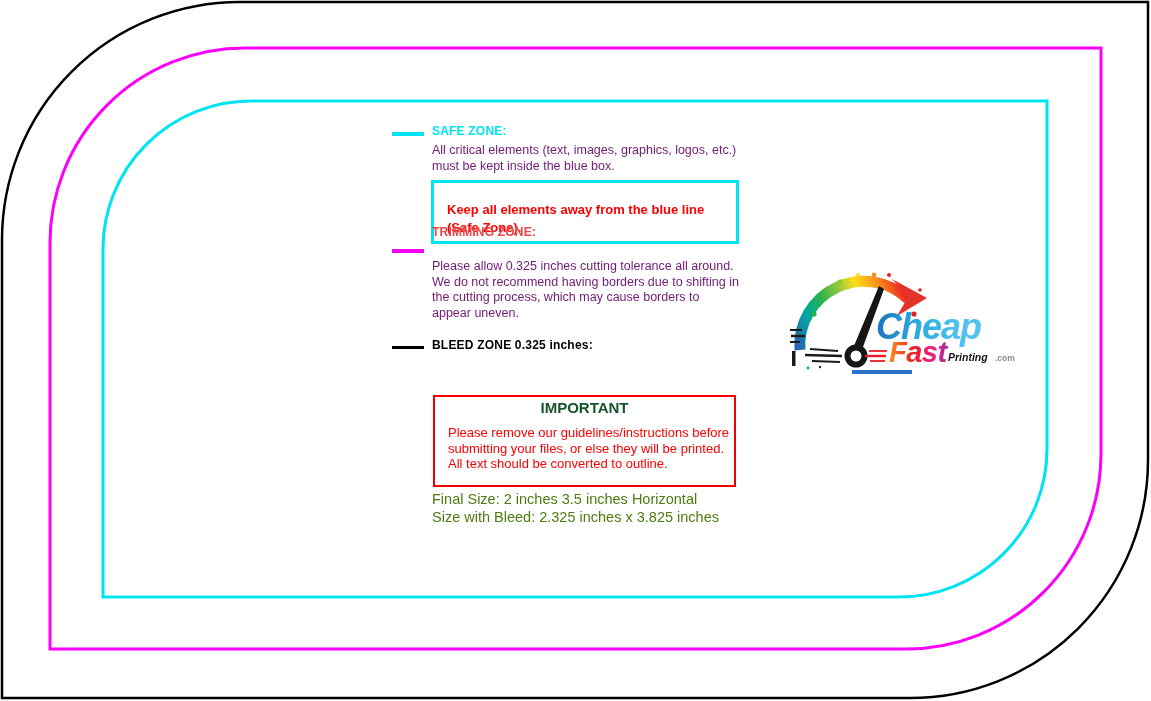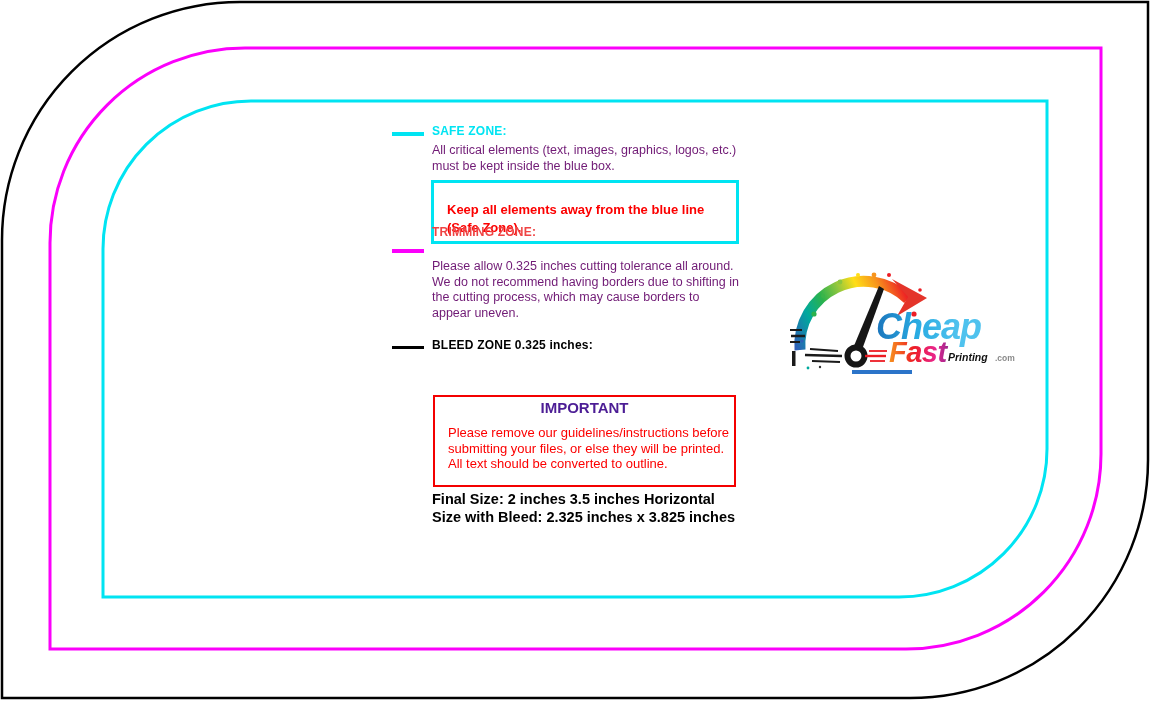--- a/index.html
+++ b/index.html
@@ -7,23 +7,23 @@
     position:relative;width:1151px;height:701px;background:#ffffff;
     font-family:"Liberation Sans",sans-serif;overflow:hidden;
   }
   .abs{position:absolute;}
   .dash{position:absolute;}
   .zone-title{position:absolute;font-weight:bold;font-size:12px;letter-spacing:.2px;white-space:nowrap;}
   .zone-body{position:absolute;font-size:12.5px;line-height:15.5px;color:#701a75;white-space:pre-line;}
   .note-box{position:absolute;left:431px;top:180px;width:302px;height:40px;border:3px solid #00e4f2;padding-top:18px;}
   .note-text{font-size:13px;font-weight:bold;color:#fc0000;line-height:18px;white-space:pre-line;margin-left:13px;}
   .imp-box{position:absolute;left:433px;top:395px;width:299px;height:86px;border:2.5px solid #f40000;padding-top:2px;}
-  .imp-title{font-size:15px;font-weight:bold;color:#4c1d95;text-align:center;line-height:18px;}
+  .imp-title{font-size:15px;font-weight:bold;color:#14532d;text-align:center;line-height:18px;}
   .imp-text{font-size:13px;color:#fc0000;line-height:15.5px;white-space:pre-line;margin-left:13px;margin-top:8px;}
-  .final-size{position:absolute;left:432px;top:491px;font-size:14.5px;font-weight:bold;color:#000000;line-height:17.5px;white-space:pre-line;}
+  .final-size{position:absolute;left:432px;top:491px;font-size:14.5px;font-weight:normal;color:#4d7c0f;line-height:17.5px;white-space:pre-line;}
 </style>
 </head>
 <body>
 
 <div id="canvas">
 
   <svg class="abs" style="left:0;top:0" width="1151" height="701" viewBox="0 0 1151 701">
     <path d="M 240 2 L 1148 2 L 1148 460 A 238 238 0 0 1 910 698 L 2 698 L 2 240 A 238 238 0 0 1 240 2 Z" fill="none" stroke="#000000" stroke-width="2.5"></path>
     <path d="M 245 48 L 1101 48 L 1101 454 A 195 195 0 0 1 906 649 L 50 649 L 50 243 A 195 195 0 0 1 245 48 Z" fill="none" stroke="#FB00FB" stroke-width="3"></path>
     <path d="M 251 101 L 1047 101 L 1047 449 A 148 148 0 0 1 899 597 L 103 597 L 103 249 A 148 148 0 0 1 251 101 Z" fill="none" stroke="#00E4F2" stroke-width="3"></path>

